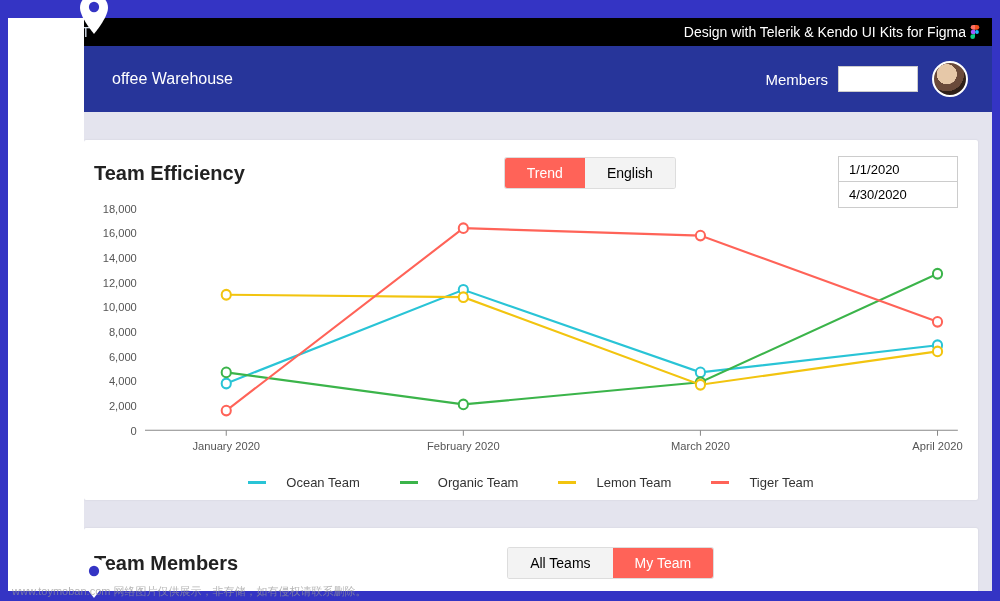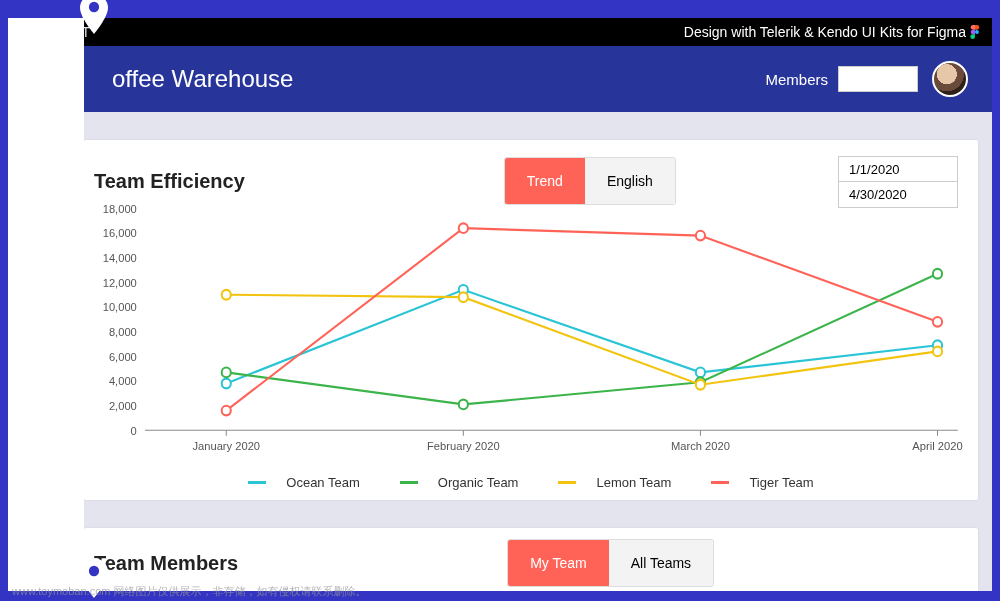--- a/index.html
+++ b/index.html
@@ -7,38 +7,38 @@
   body { background: #3434c4; position: relative; overflow: hidden; }
 
   
   .top-bar { position: absolute; top: 18px; left: 8px; right: 8px; height: 28px; background: #000; color: #fff; display: flex; align-items: center; font-size: 14px; padding: 0 10px; }
   .top-bar .left-txt { color: #dae1ed; }
   .top-bar .right-txt { margin-left: auto; display: flex; align-items: center; gap: 2px; }
   .figma-icon { width: 14px; height: 14px; }
 
   
   .header { position: absolute; top: 46px; left: 8px; right: 8px; height: 66px; background: #27359a; display: flex; align-items: center; padding: 0 24px; color: #fff; }
-  .header .brand { font-size: 24px; font-weight: 400; margin-left: 80px; text-align: center; }
+  .header .brand { font-size: 16px; font-weight: 400; margin-left: 80px; text-align: center; }
   .header .spacer { flex: 1; }
   .header .lang-label { font-size: 15px; margin-right: 10px; }
   .header .lang-select { width: 80px; height: 26px; background: #fff; border: 1px solid #ccc; font-size: 13px; display: inline-flex; align-items: center; padding: 0 8px; gap: 4px; }
   .header .lang-select .chev { margin-left: auto; font-size: 10px; }
   .header .avatar { width: 36px; height: 36px; border-radius: 50%; background: radial-gradient(circle at 40% 35%, #e6c8a8 0 35%, #6a4a3a 36% 60%, #2f2018 61% 100%); margin-left: 14px; border: 2px solid #fff; }
 
   
   .stage { position: absolute; top: 112px; left: 8px; right: 8px; bottom: 10px; background: #e4e4ee; overflow: hidden; }
   .sheet { position: absolute; left: 76px; right: 14px; }
   .card { background: #fff; border-radius: 2px; box-shadow: 0 0 2px rgba(0,0,0,0.1); margin-bottom: 28px; }
 
   
   .eff { height: 360px; position: relative; padding: 18px 20px 10px 20px; }
   .eff .title-row { display: flex; align-items: center; text-align: right; }
   .eff h2 { font-size: 20px; font-weight: 600; color: #222; margin-left: -10px; }
   .seg { display: flex; margin: 0 auto 0 260px; border-radius: 2px; overflow: hidden; box-shadow: 0 0 0 1px #ddd; font-size: 14px; }
-  .seg .btn { padding: 15px 22px; background: #f3f3f3; cursor: pointer; }
+  .seg .btn { padding: 7px 22px; background: #f3f3f3; cursor: pointer; }
   .seg .btn.active { background: #ff6358; color: #fff; }
   .dates { position: absolute; right: 20px; top: 16px; display: flex; flex-direction: column; }
   .dates .din { border: 1px solid #ccc; padding: 4px 10px; width: 120px; height: 26px; font-size: 13px; background: #fff; display: flex; align-items: center; }
   .dates .din + .din { border-top: none; }
 
   
   .chart-wrap { position: absolute; left: 0; right: 10px; top: 62px; bottom: 18px; }
   .chart-wrap svg { width: 100%; height: 100%; }
   .axis-text { font-size: 11px; fill: #555; }
   .axis-line { stroke: #888; stroke-width: 1; }
@@ -185,22 +185,22 @@
           <div class="item">
             <span class="sw" style="background:#ff6358"></span>
             <span>Tiger Team</span>
           </div>
         </div>
     </div>
 
     <div class="card mem">
       <h2>Team Members</h2>
       <div class="seg">
+        <div class="btn">All Teams</div>
         <div class="btn active">My Team</div>
-        <div class="btn">All Teams</div>
       </div>
     </div>
   </div>
 </div>
 
 <div class="left-strip"></div>
 
 <div class="watermark">www.toymoban.com 网络图片仅供展示，非存储，如有侵权请联系删除。</div>
 
 </body></html>

